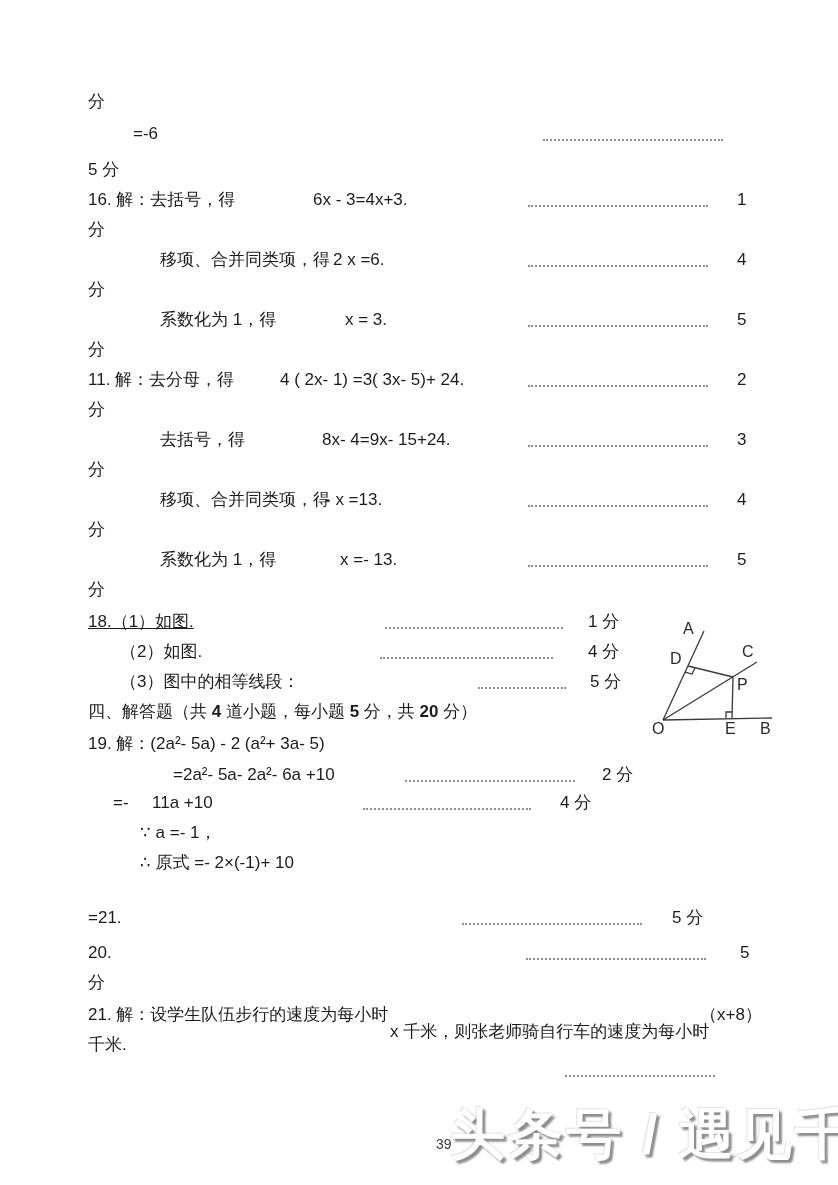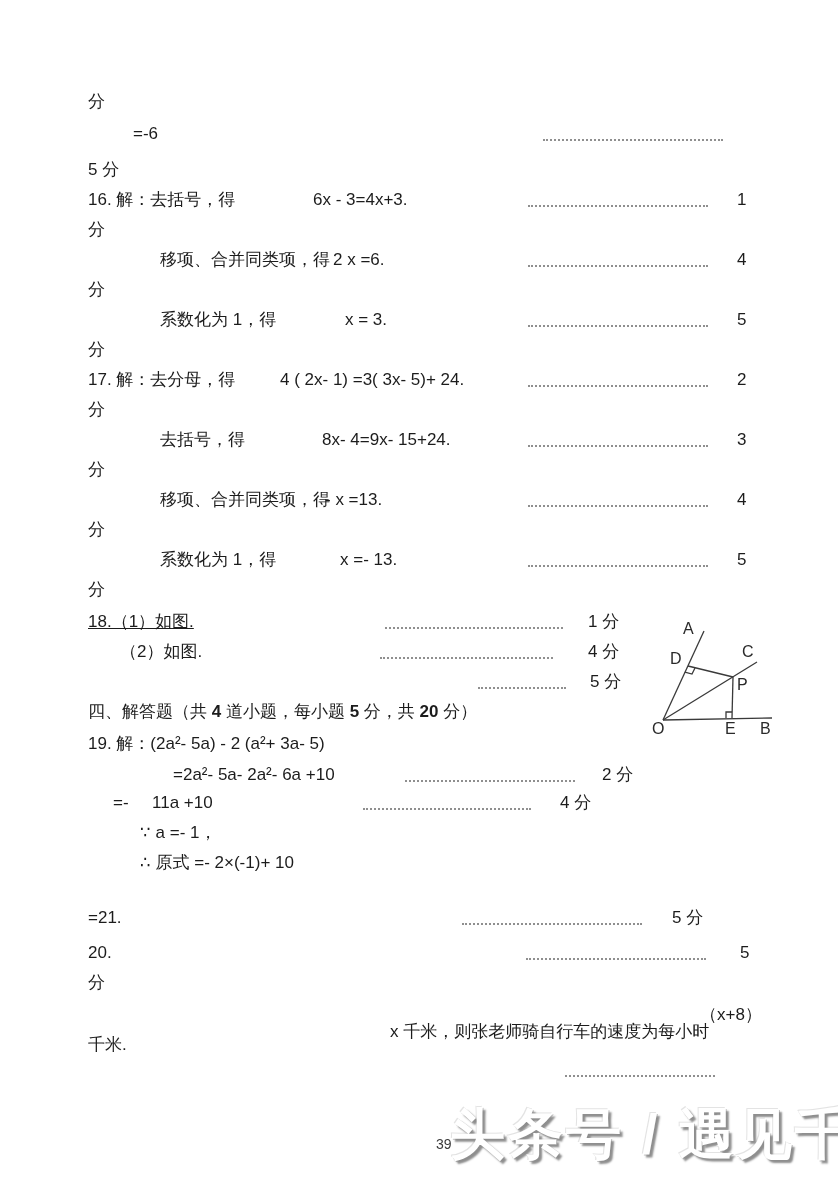--- a/index.html
+++ b/index.html
@@ -59,21 +59,21 @@
       <div class="line" style="top: 308px;">
         <span class="run" style="left: 160px;">系数化为 1，得</span>
         <span class="run" style="left: 345px;">x = 3.</span>
         <div class="dots" style="left: 528px; width: 180px;"></div>
         <span class="score" style="left: 737px;">5</span>
       </div>
       <div class="line" style="top: 338px;">
         <span class="run" style="left: 88px;">分</span>
       </div>
       <div class="line" style="top: 368px;">
-        <span class="run" style="left: 88px;">17. 解：去分母，得</span>
+        <span class="run" style="left: 88px;">11. 解：去分母，得</span>
         <span class="run" style="left: 280px;">4 ( 2x- 1) =3( 3x- 5)+ 24.</span>
         <div class="dots" style="left: 528px; width: 180px;"></div>
         <span class="score" style="left: 737px;">2</span>
       </div>
       <div class="line" style="top: 398px;">
         <span class="run" style="left: 88px;">分</span>
       </div>
       <div class="line" style="top: 428px;">
         <span class="run" style="left: 160px;">去括号，得</span>
         <span class="run" style="left: 322px;">8x- 4=9x- 15+24.</span>
@@ -105,20 +105,21 @@
         <span class="run" style="left: 88px; text-decoration: underline;">18.（1）如图.</span>
         <div class="dots" style="left: 385px; width: 178px;"></div>
         <span class="score" style="left: 588px;">1 分</span>
       </div>
       <div class="line" style="top: 640px;">
         <span class="run" style="left: 120px;">（2）如图.</span>
         <div class="dots" style="left: 380px; width: 173px;"></div>
         <span class="score" style="left: 588px;">4 分</span>
       </div>
       <div class="line" style="top: 670px;">
+        <span class="run" style="left: 120px;">（3）图中的相等线段：</span>
         <div class="dots" style="left: 478px; width: 88px;"></div>
         <span class="score" style="left: 590px;">5 分</span>
       </div>
       <div class="line" style="top: 700px;">
         <span class="run" style="left: 88px;">四、解答题（共 <b>4</b><span> 道小题，每小题 </span><b>5</b><span> 分，共 </span><b>20</b><span> 分）</span></span>
       </div>
       <div class="line" style="top: 732px;">
         <span class="run" style="left: 88px;">19. 解：(2a²- 5a) - 2 (a²+ 3a- 5)</span>
       </div>
       <div class="line" style="top: 763px; margin-left: 40px;">
@@ -145,20 +146,21 @@
       </div>
       <div class="line" style="top: 941px;">
         <span class="run" style="left: 88px;">20.</span>
         <div class="dots" style="left: 526px; width: 180px;"></div>
         <span class="score" style="left: 740px;">5</span>
       </div>
       <div class="line" style="top: 971px;">
         <span class="run" style="left: 88px;">分</span>
       </div>
       <div class="line" style="top: 1003px;">
+        <span class="run" style="left: 88px;">21. 解：设学生队伍步行的速度为每小时</span>
         <span class="run" style="left: 390px; margin-top: 17px;">x 千米，则张老师骑自行车的速度为每小时</span>
         <span class="run" style="left: 700px;">（x+8）</span>
       </div>
       <div class="line" style="top: 1033px;">
         <span class="run" style="left: 88px;">千米.</span>
       </div>
       <div class="line" style="top: 1058px;">
         <div class="dots" style="left: 565px; width: 150px;"></div>
       </div>
     </div>

